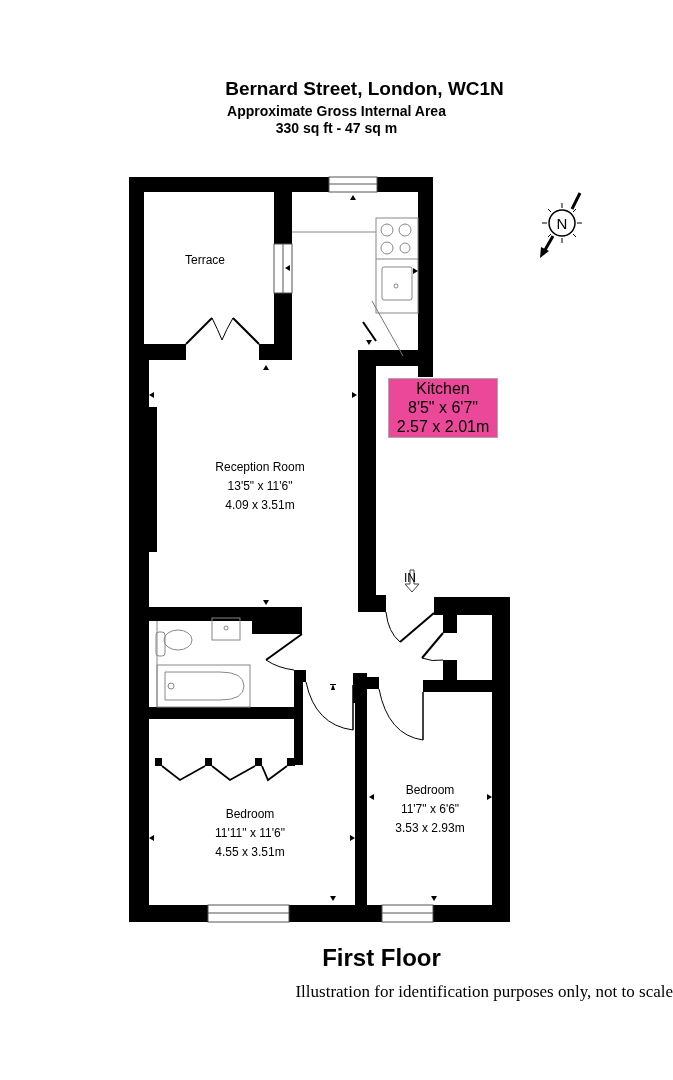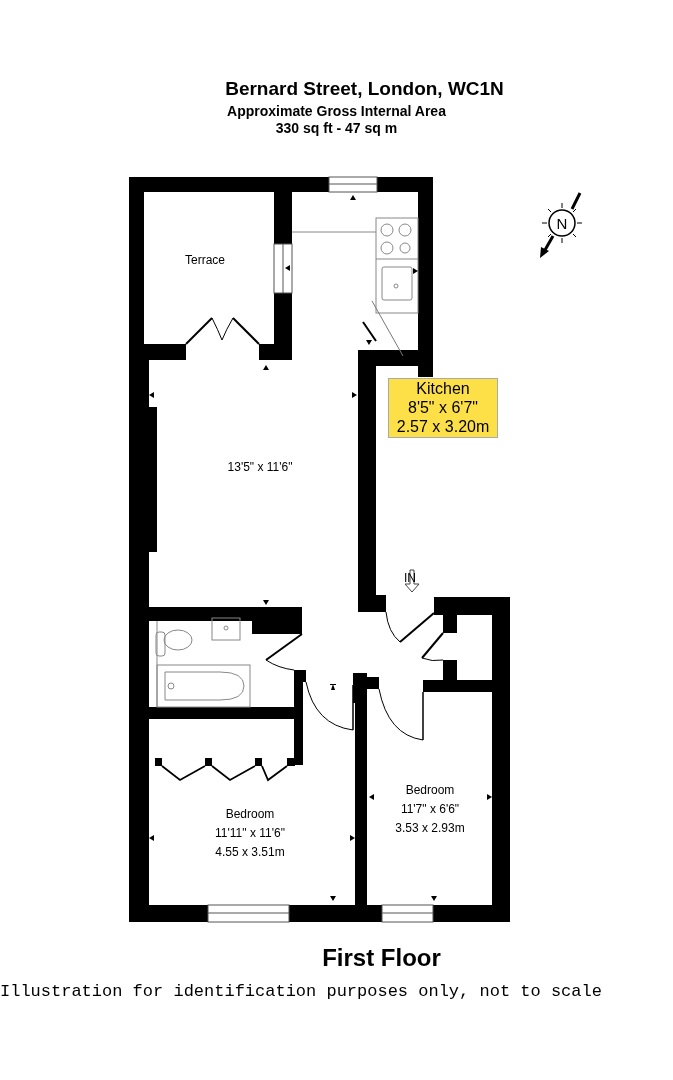--- a/index.html
+++ b/index.html
@@ -3,23 +3,23 @@
 <meta charset="utf-8">
 <style>
   html, body { margin:0; padding:0; background:#ffffff; }
   body { width:673px; height:1080px; position:relative; overflow:hidden; font-family:"Liberation Sans", sans-serif; color:#000; }
   .hdr { position:absolute; left:0; width:673px; text-align:center; font-weight:bold; }
   .hdr-title { top:78px; font-size:19px;margin-left:28px; }
   .hdr-sub { top:103px; font-size:14px; }
   .hdr-area { top:120px; font-size:14px; }
   svg.plan { position:absolute; left:0; top:0; }
   .lbl { position:absolute; text-align:center; font-size:12px; line-height:19px; }
-  .kitchen-box { position:absolute; left:388px; top:378px; width:108px; height:58px; border:1px solid #aaa; background:#fde047; font-size:16px; line-height:19px; text-align:center; }
+  .kitchen-box { position:absolute; left:388px; top:378px; width:108px; height:58px; border:1px solid #aaa; background:#ec4899; font-size:16px; line-height:19px; text-align:center; }
   .footer-title { position:absolute; top:944px; left:0; width:673px; text-align:center; font-weight:bold; font-size:24px;margin-left:45px; }
-  .footer-note { position:absolute; top:982px; left:0; width:673px; text-align:left; font-size:19px; font-family:Liberation Mono, monospace; font-size:17px; }
+  .footer-note { position:absolute; top:982px; left:0; width:673px; text-align:right; font-size:19px; font-family:Liberation Serif, serif; font-size:17px; }
   .in-label { position:absolute; left:404px; top:571px; font-size:12px; }
 </style>
 </head>
 <body>
 
 <div class="hdr hdr-title">Bernard Street, London, WC1N</div>
 <div class="hdr hdr-sub">Approximate Gross Internal Area</div>
 <div class="hdr hdr-area">330 sq ft - 47 sq m</div>
 
 <svg class="plan" width="673" height="1080" viewBox="0 0 673 1080">
@@ -180,25 +180,27 @@
   </g>
 </svg>
 
 <div class="lbl" style="left:552px; top:214px; width:20px; font-size:15px;">N</div>
 
 <div class="lbl" style="left:150px; top:251px; width:110px;">Terrace</div>
 
 <div class="kitchen-box">
   <div>Kitchen</div>
   <div>8'5" x 6'7"</div>
-  <div>2.57 x 3.20m</div>
+  <div>2.57 x 2.01m</div>
 </div>
 
 <div class="lbl" style="left:170px; top:458px; width:180px;">
+  <div>Reception Room</div>
   <div>13'5" x 11'6"</div>
+  <div>4.09 x 3.51m</div>
 </div>
 
 <div class="in-label">IN</div>
 
 <div class="lbl" style="left:180px; top:805px; width:140px;">
   <div>Bedroom</div>
   <div>11'11" x 11'6"</div>
   <div>4.55 x 3.51m</div>
 </div>
 

